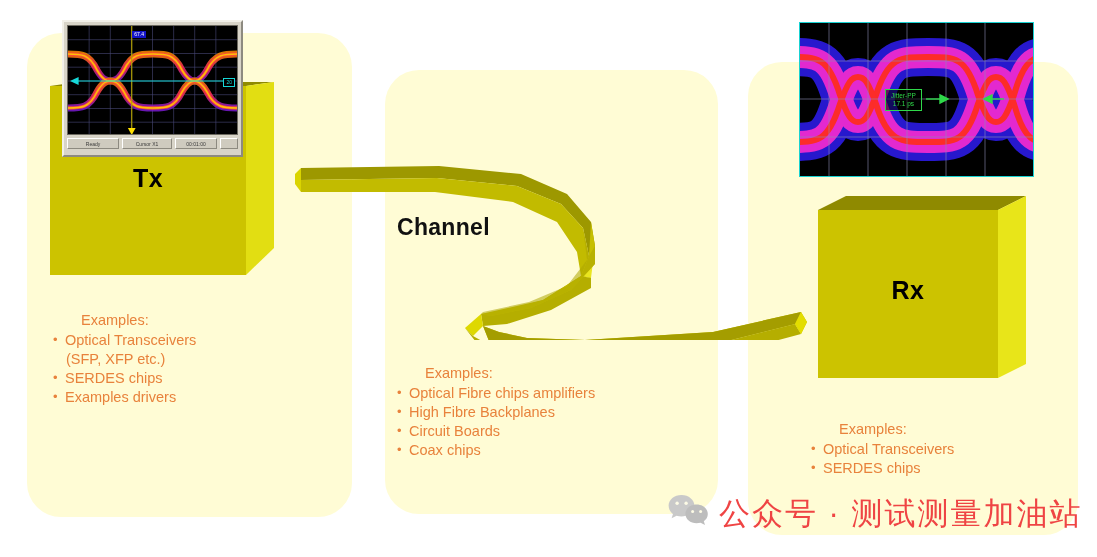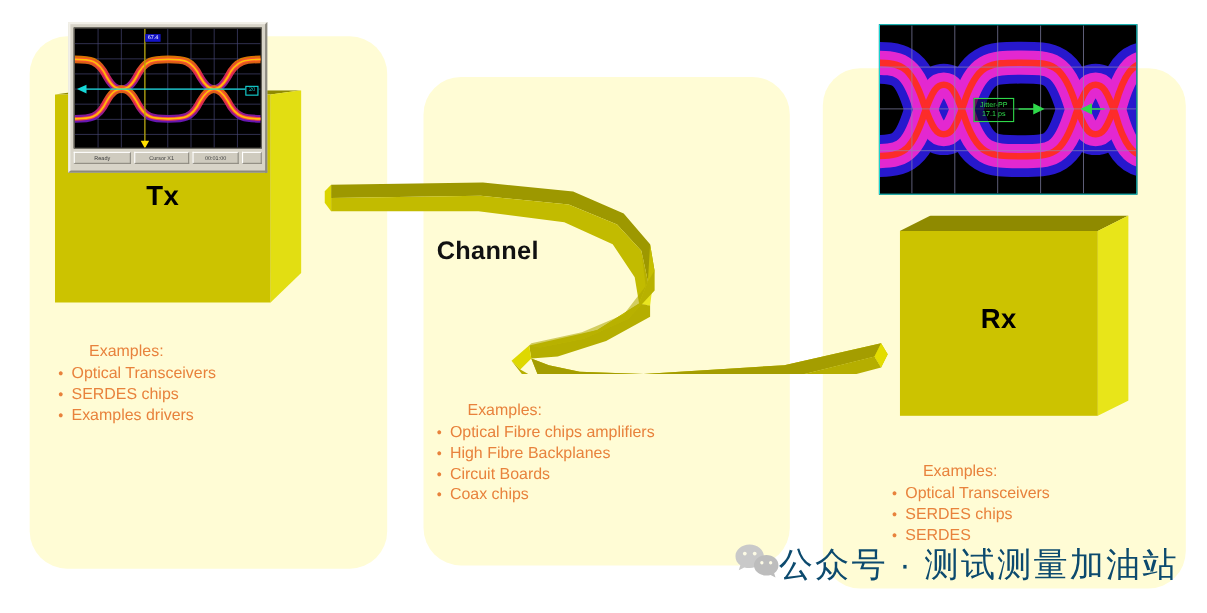--- a/index.html
+++ b/index.html
@@ -188,21 +188,22 @@
     white-space: nowrap;
   }
 
   
   #watermark {
     position: absolute;
     left: 668px;
     top: 493px;
     display: flex;
     align-items: flex-end;
-    color: #0c4a6e;
+    gap: 11px;
+    color: #ef4444;
     font-size: 31px;
     letter-spacing: 2px;
     pointer-events: none;
   }
   #watermark .wm-text { white-space: nowrap; }
 </style>
 </head>
 <body>
 
 <div id="stage">
@@ -419,20 +420,21 @@
       <div>Jitter-PP</div>
       <div>17.1 ps</div>
     </div>
   </div>
 
   <div class="examples" id="examples-tx">
     <div class="head">Examples:</div>
     <ul>
       <li>
         <span>Optical Transceivers</span>
+        <span class="cont">(SFP, XFP etc.)</span>
       </li>
       <li>
         <span>SERDES chips</span>
       </li>
       <li>
         <span>Examples drivers</span>
       </li>
     </ul>
   </div>
 
@@ -455,23 +457,20 @@
   </div>
 
   <div class="examples" id="examples-rx">
     <div class="head">Examples:</div>
     <ul>
       <li>
         <span>Optical Transceivers</span>
       </li>
       <li>
         <span>SERDES chips</span>
-      </li>
-      <li>
-        <span>SERDES</span>
       </li>
     </ul>
   </div>
 
   <div id="watermark">
     <span>
       <svg width="40" height="33" viewBox="0 0 40 33" xmlns="http://www.w3.org/2000/svg">
         <g fill="#c9c9c9">
           <path d="M13.5 1 C6.3 1 0.6 5.8 0.6 11.6 C0.6 15 2.3 18 5 19.9
                    L3.6 24.3 L8.6 21.8 C10.1 22.2 11.8 22.4 13.5 22.4

